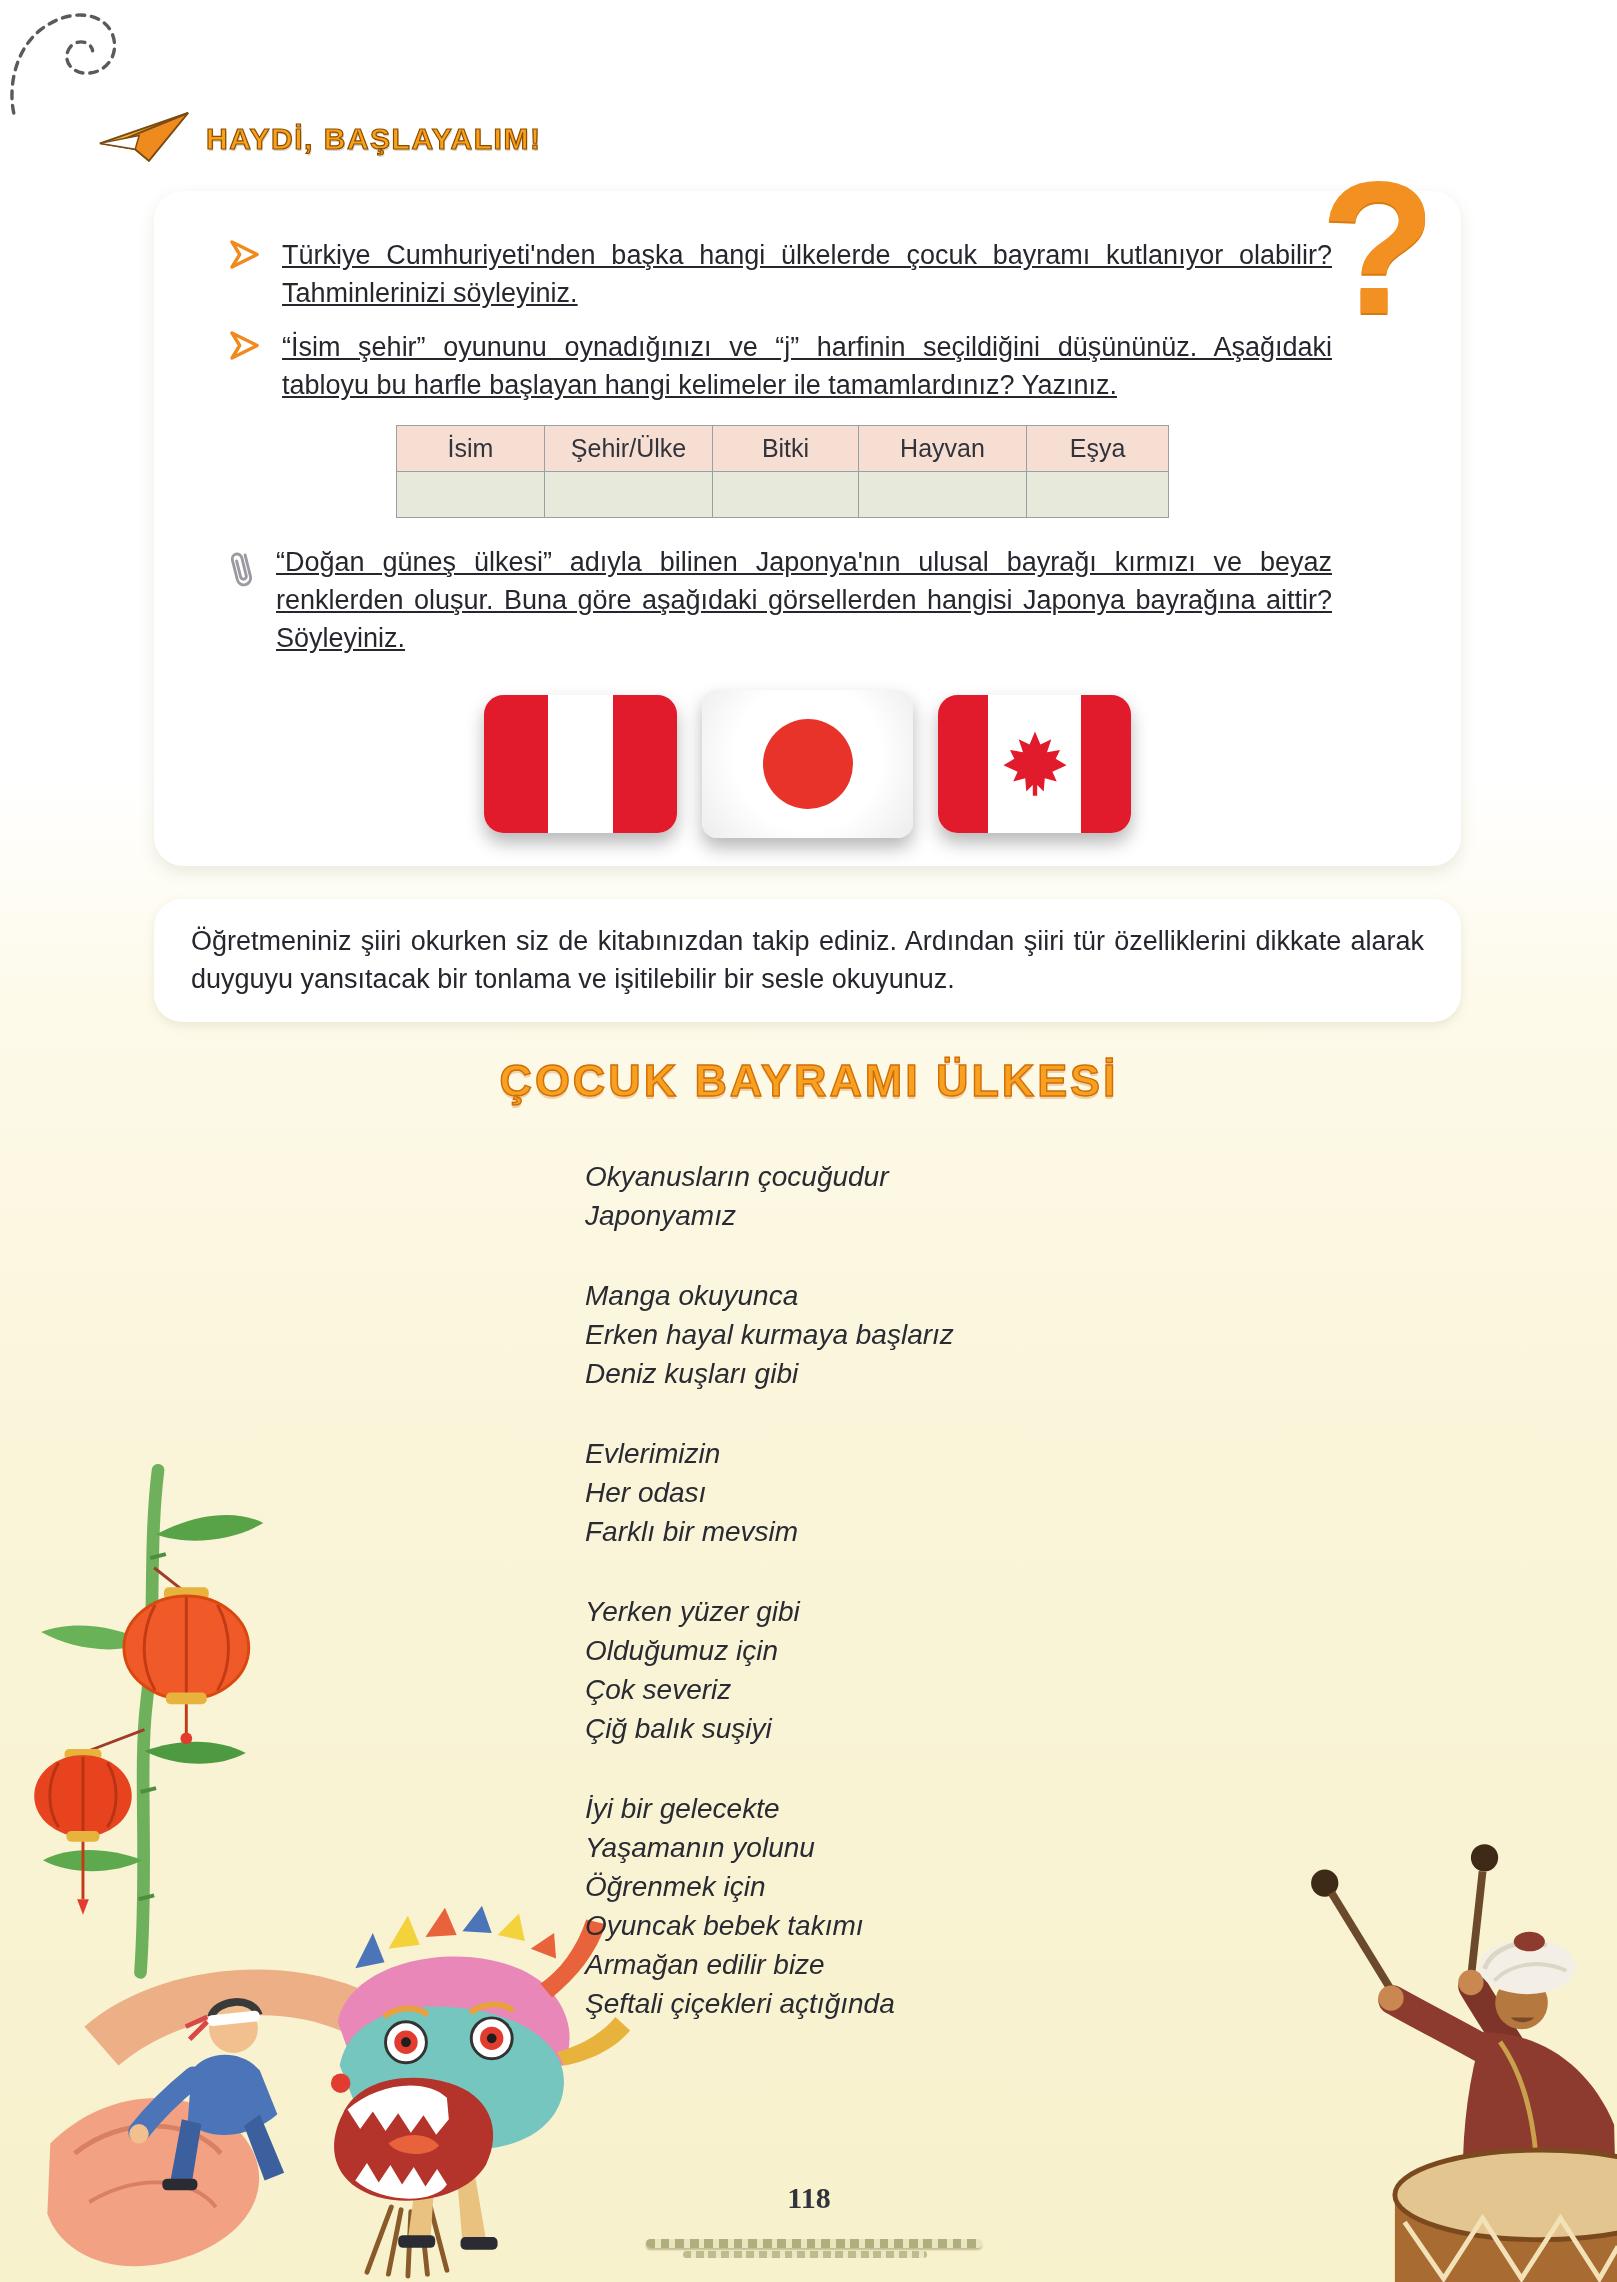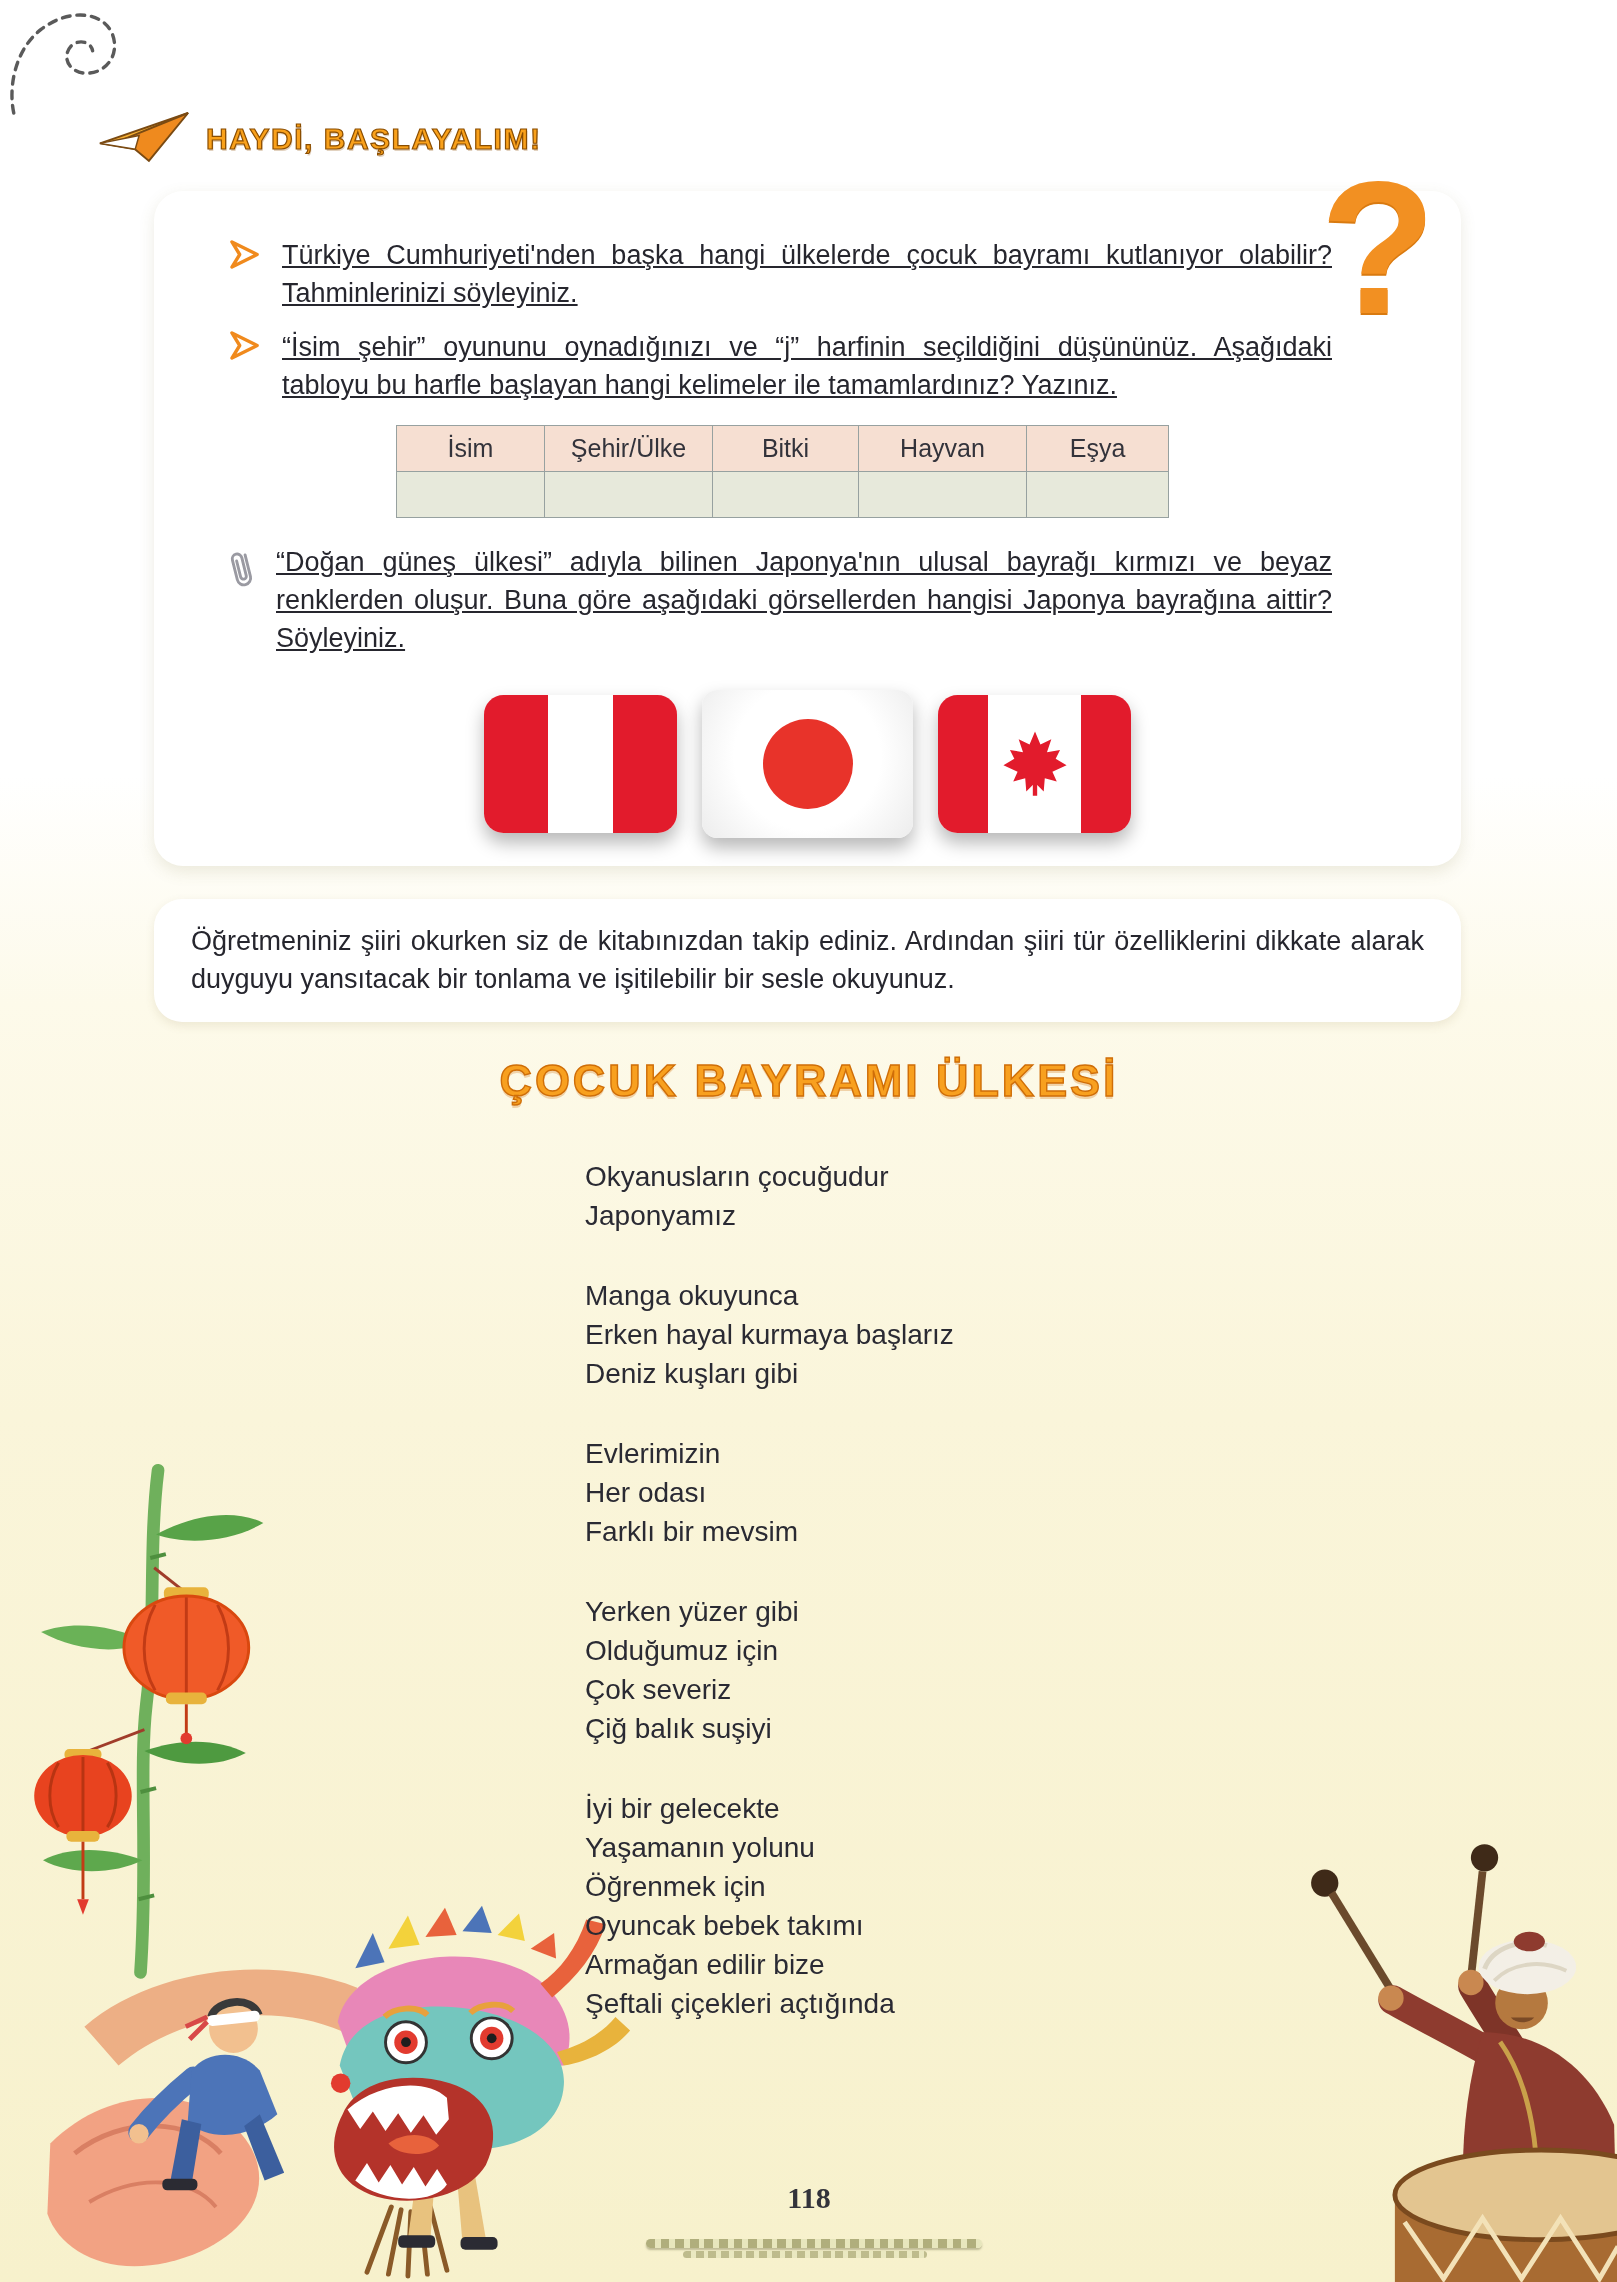--- a/index.html
+++ b/index.html
@@ -70,21 +70,21 @@
     padding:23.4px 37px; font-size:27px; line-height:38px; text-align:justify;
   }
 
   
   .poem-title {
     left:0; top:1055px; width:100%; text-align:center;
     font-size:45px; font-weight:800; letter-spacing:2.9px;
     color:#F8A01F; -webkit-text-stroke:1.4px #cf6e08;
     text-shadow:0 2.9px 0 rgba(207,110,8,.28);
   }
-  .poem { left:585px; top:1157px; }
+  .poem { left:585px; top:1157px;font-style:italic; }
   .stanza { margin-bottom:41px; }
   .pline { font-size:28px; line-height:39px; color:#2a2a33; }
 
   
   .page-number {
     left:0; top:2181px; width:100%; text-align:center;
     font-family:"Liberation Serif", serif; font-weight:bold; font-size:30px; color:#33333b;
   }
   .trim1 {
     left:646px; top:2239px; width:336px; height:8.8px; border-radius:4.9px;

